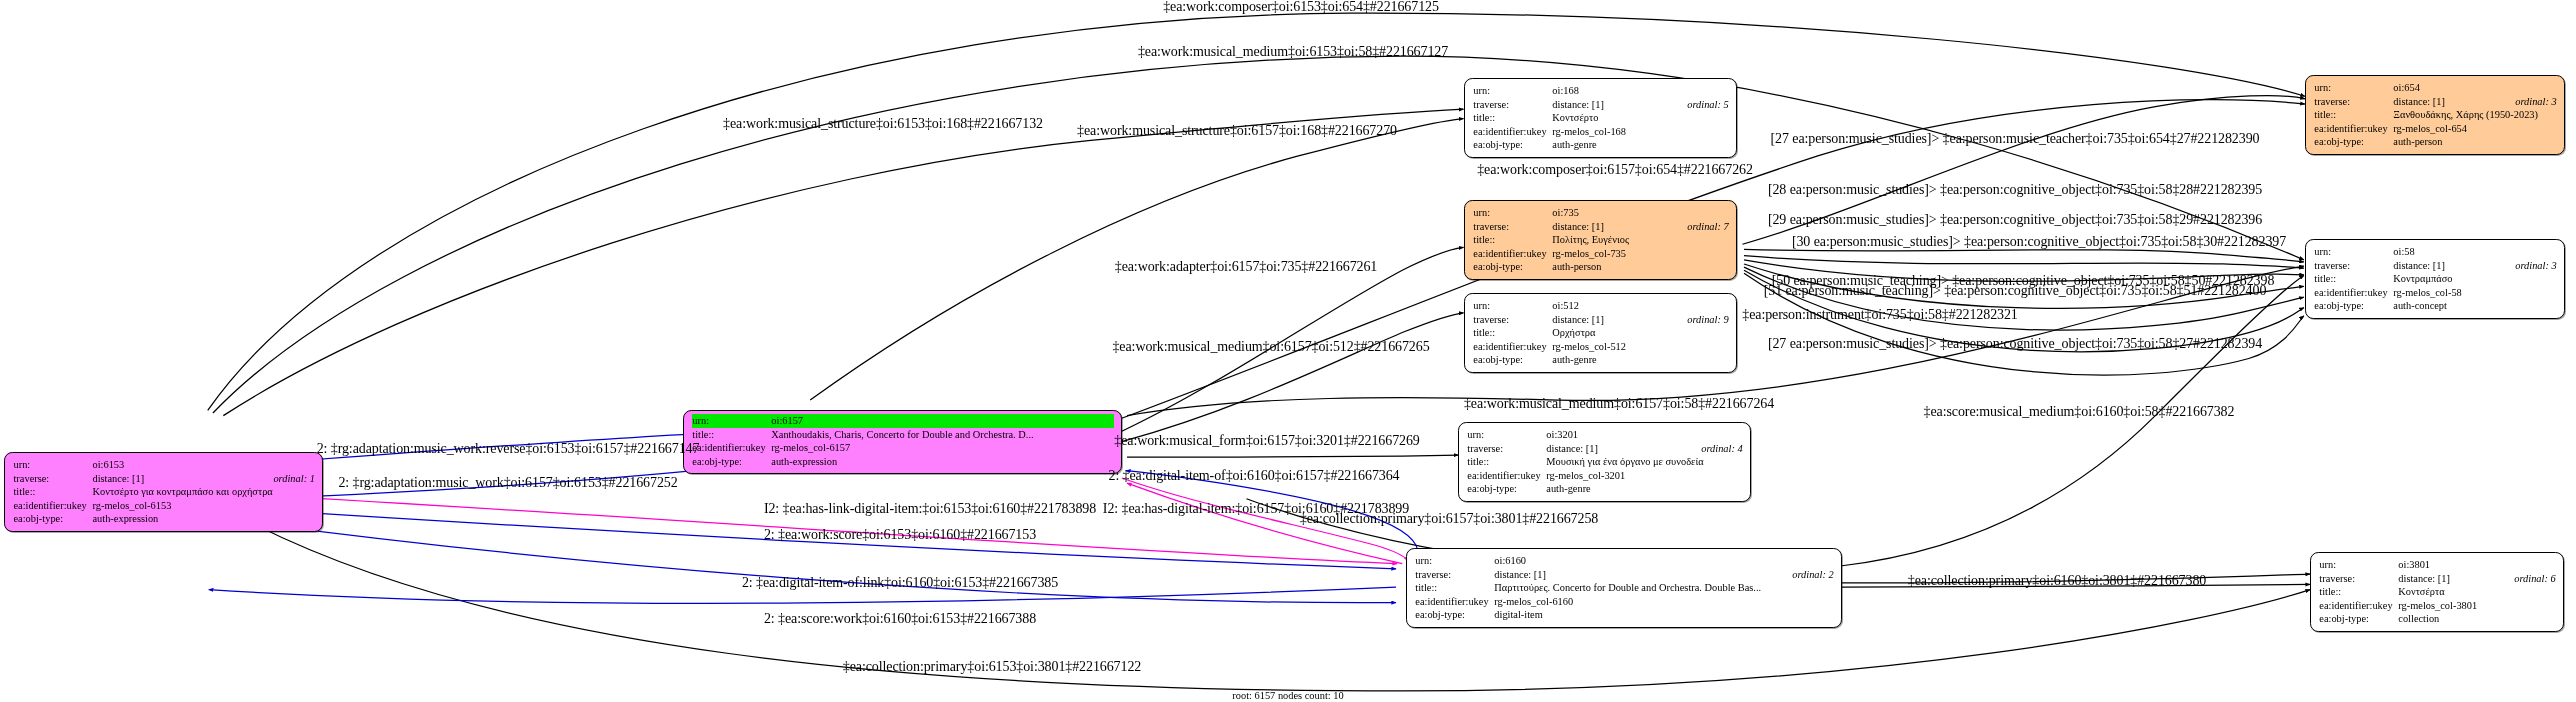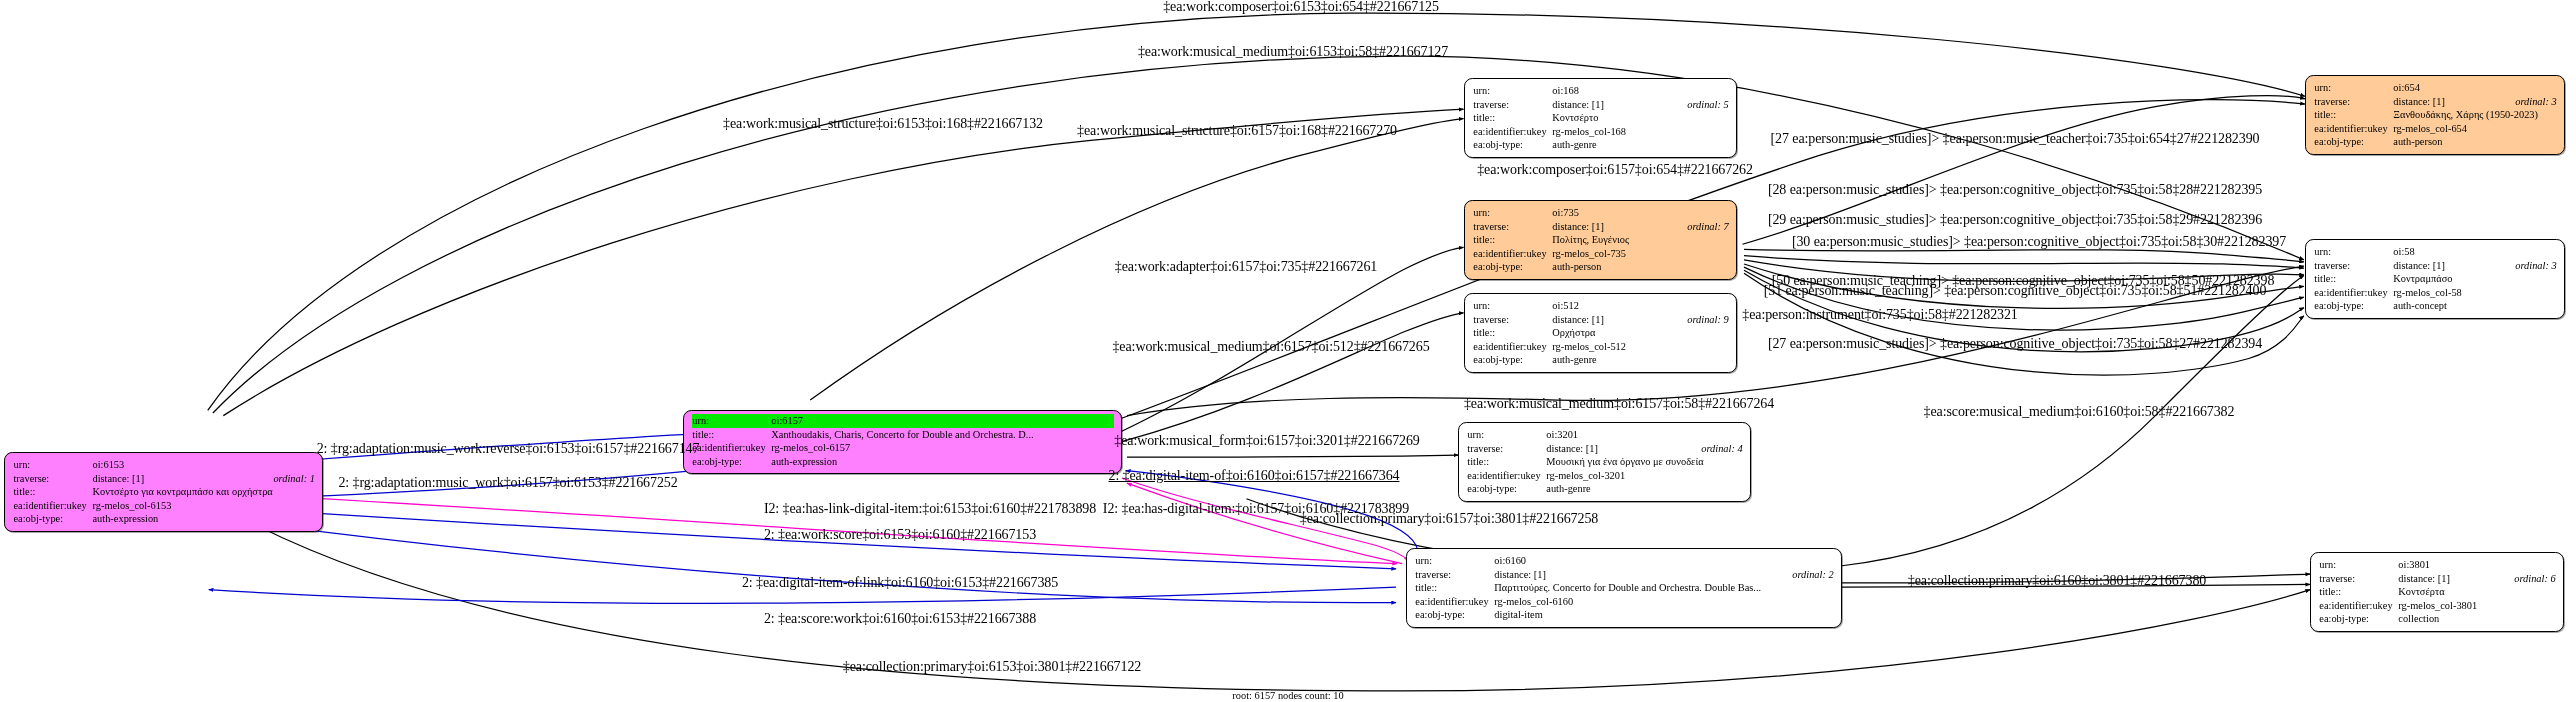--- a/index.html
+++ b/index.html
@@ -382,21 +382,21 @@
   <div class="elabel" style="left:2015px;top:281px;padding-left:16px;">[50 ea:person:music_teaching]&gt; ‡ea:person:cognitive_object‡oi:735‡oi:58‡50#221282398</div>
   <div class="elabel" style="left:2015px;top:291px;">[51 ea:person:music_teaching]&gt; ‡ea:person:cognitive_object‡oi:735‡oi:58‡51#221282400</div>
   <div class="elabel" style="left:1880px;top:315px;">‡ea:person:instrument‡oi:735‡oi:58‡#221282321</div>
   <div class="elabel" style="left:2015px;top:344px;">[27 ea:person:music_studies]&gt; ‡ea:person:cognitive_object‡oi:735‡oi:58‡27#221282394</div>
 
   <div class="elabel" style="left:508px;top:449px;">2: ‡rg:adaptation:music_work:reverse‡oi:6153‡oi:6157‡#221667147</div>
   <div class="elabel" style="left:508px;top:483px;">2: ‡rg:adaptation:music_work‡oi:6157‡oi:6153‡#221667252</div>
   <div class="elabel" style="left:1267px;top:441px;">‡ea:work:musical_form‡oi:6157‡oi:3201‡#221667269</div>
   <div class="elabel" style="left:1619px;top:404px;">‡ea:work:musical_medium‡oi:6157‡oi:58‡#221667264</div>
   <div class="elabel" style="left:2079px;top:412px;">‡ea:score:musical_medium‡oi:6160‡oi:58‡#221667382</div>
-  <div class="elabel" style="left:1254px;top:476px;text-decoration:underline;">2: ‡ea:digital-item-of‡oi:6160‡oi:6157‡#221667364</div>
+  <div class="elabel" style="left:1254px;top:476px;">2: ‡ea:digital-item-of‡oi:6160‡oi:6157‡#221667364</div>
   <div class="elabel" style="left:930px;top:509px;">I2: ‡ea:has-link-digital-item:‡oi:6153‡oi:6160‡#221783898</div>
   <div class="elabel" style="left:1256px;top:509px;">I2: ‡ea:has-digital-item:‡oi:6157‡oi:6160‡#221783899</div>
   <div class="elabel" style="left:900px;top:535px;">2: ‡ea:work:score‡oi:6153‡oi:6160‡#221667153</div>
   <div class="elabel" style="left:1449px;top:519px;">‡ea:collection:primary‡oi:6157‡oi:3801‡#221667258</div>
   <div class="elabel" style="left:900px;top:583px;">2: ‡ea:digital-item-of:link‡oi:6160‡oi:6153‡#221667385</div>
   <div class="elabel" style="left:2057px;top:581px;">‡ea:collection:primary‡oi:6160‡oi:3801‡#221667380</div>
   <div class="elabel" style="left:900px;top:619px;">2: ‡ea:score:work‡oi:6160‡oi:6153‡#221667388</div>
   <div class="elabel" style="left:992px;top:667px;">‡ea:collection:primary‡oi:6153‡oi:3801‡#221667122</div>
 
   <div class="footer" style="left:1288px;top:695px;">root: 6157 nodes count: 10</div>

